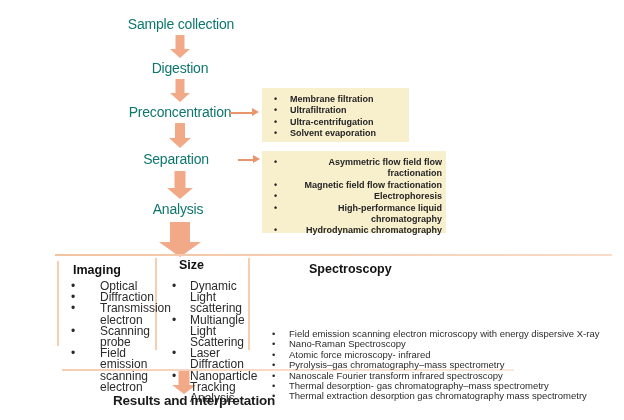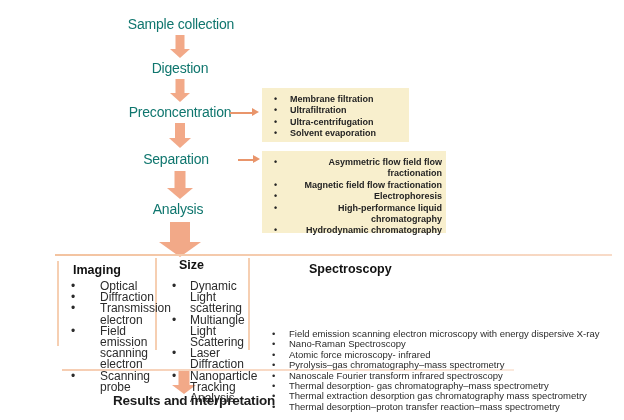--- a/index.html
+++ b/index.html
@@ -120,39 +120,38 @@
   <div class="hline" style="left:62px;top:369px;width:452px;background:linear-gradient(to right,#f6cdb2,#fbe9dd);"></div>
   <div class="vline" style="left:57px;top:261px;height:85px;"></div>
   <div class="vline" style="left:155px;top:258px;height:92px;"></div>
   <div class="vline" style="left:248px;top:258px;height:92px;"></div>
 
   <div class="col-header" style="left:66px;top:263px;">Imaging</div>
   <ul class="col-list imaging" style="left:66px;top:281px;width:92px;">
     <li>Optical</li>
     <li>Diffraction</li>
     <li>Transmission electron</li>
+    <li>Scanning probe</li>
     <li>Field emission scanning electron</li>
-    <li>Scanning probe</li>
   </ul>
 
   <div class="col-header" style="left:172px;top:258px;">Size</div>
   <ul class="col-list size" style="left:170px;top:281px;width:80px;">
     <li>Dynamic Light scattering</li>
     <li>Multiangle Light Scattering</li>
     <li>Laser Diffraction</li>
     <li>Nanoparticle Tracking Analysis</li>
   </ul>
 
   <div class="col-header" style="left:266px;top:262px;margin-left:36px;">Spectroscopy</div>
   <ul class="col-list wide" style="left:272px;top:281px;width:345px;margin-top:48px;">
     <li>Field emission scanning electron microscopy with energy dispersive X-ray</li>
     <li>Nano-Raman Spectroscopy</li>
     <li>Atomic force microscopy- infrared</li>
     <li>Pyrolysis–gas chromatography–mass spectrometry</li>
     <li>Nanoscale Fourier transform infrared spectroscopy</li>
     <li>Thermal desorption- gas chromatography–mass spectrometry</li>
     <li>Thermal extraction desorption gas chromatography mass spectrometry</li>
-    <li>Thermal desorption–proton transfer reaction–mass spectrometry</li>
   </ul>
 
   <div class="results" style="left:194px;top:393px;">Results and interpretation</div>
 
 </div>
 
 </body></html>

